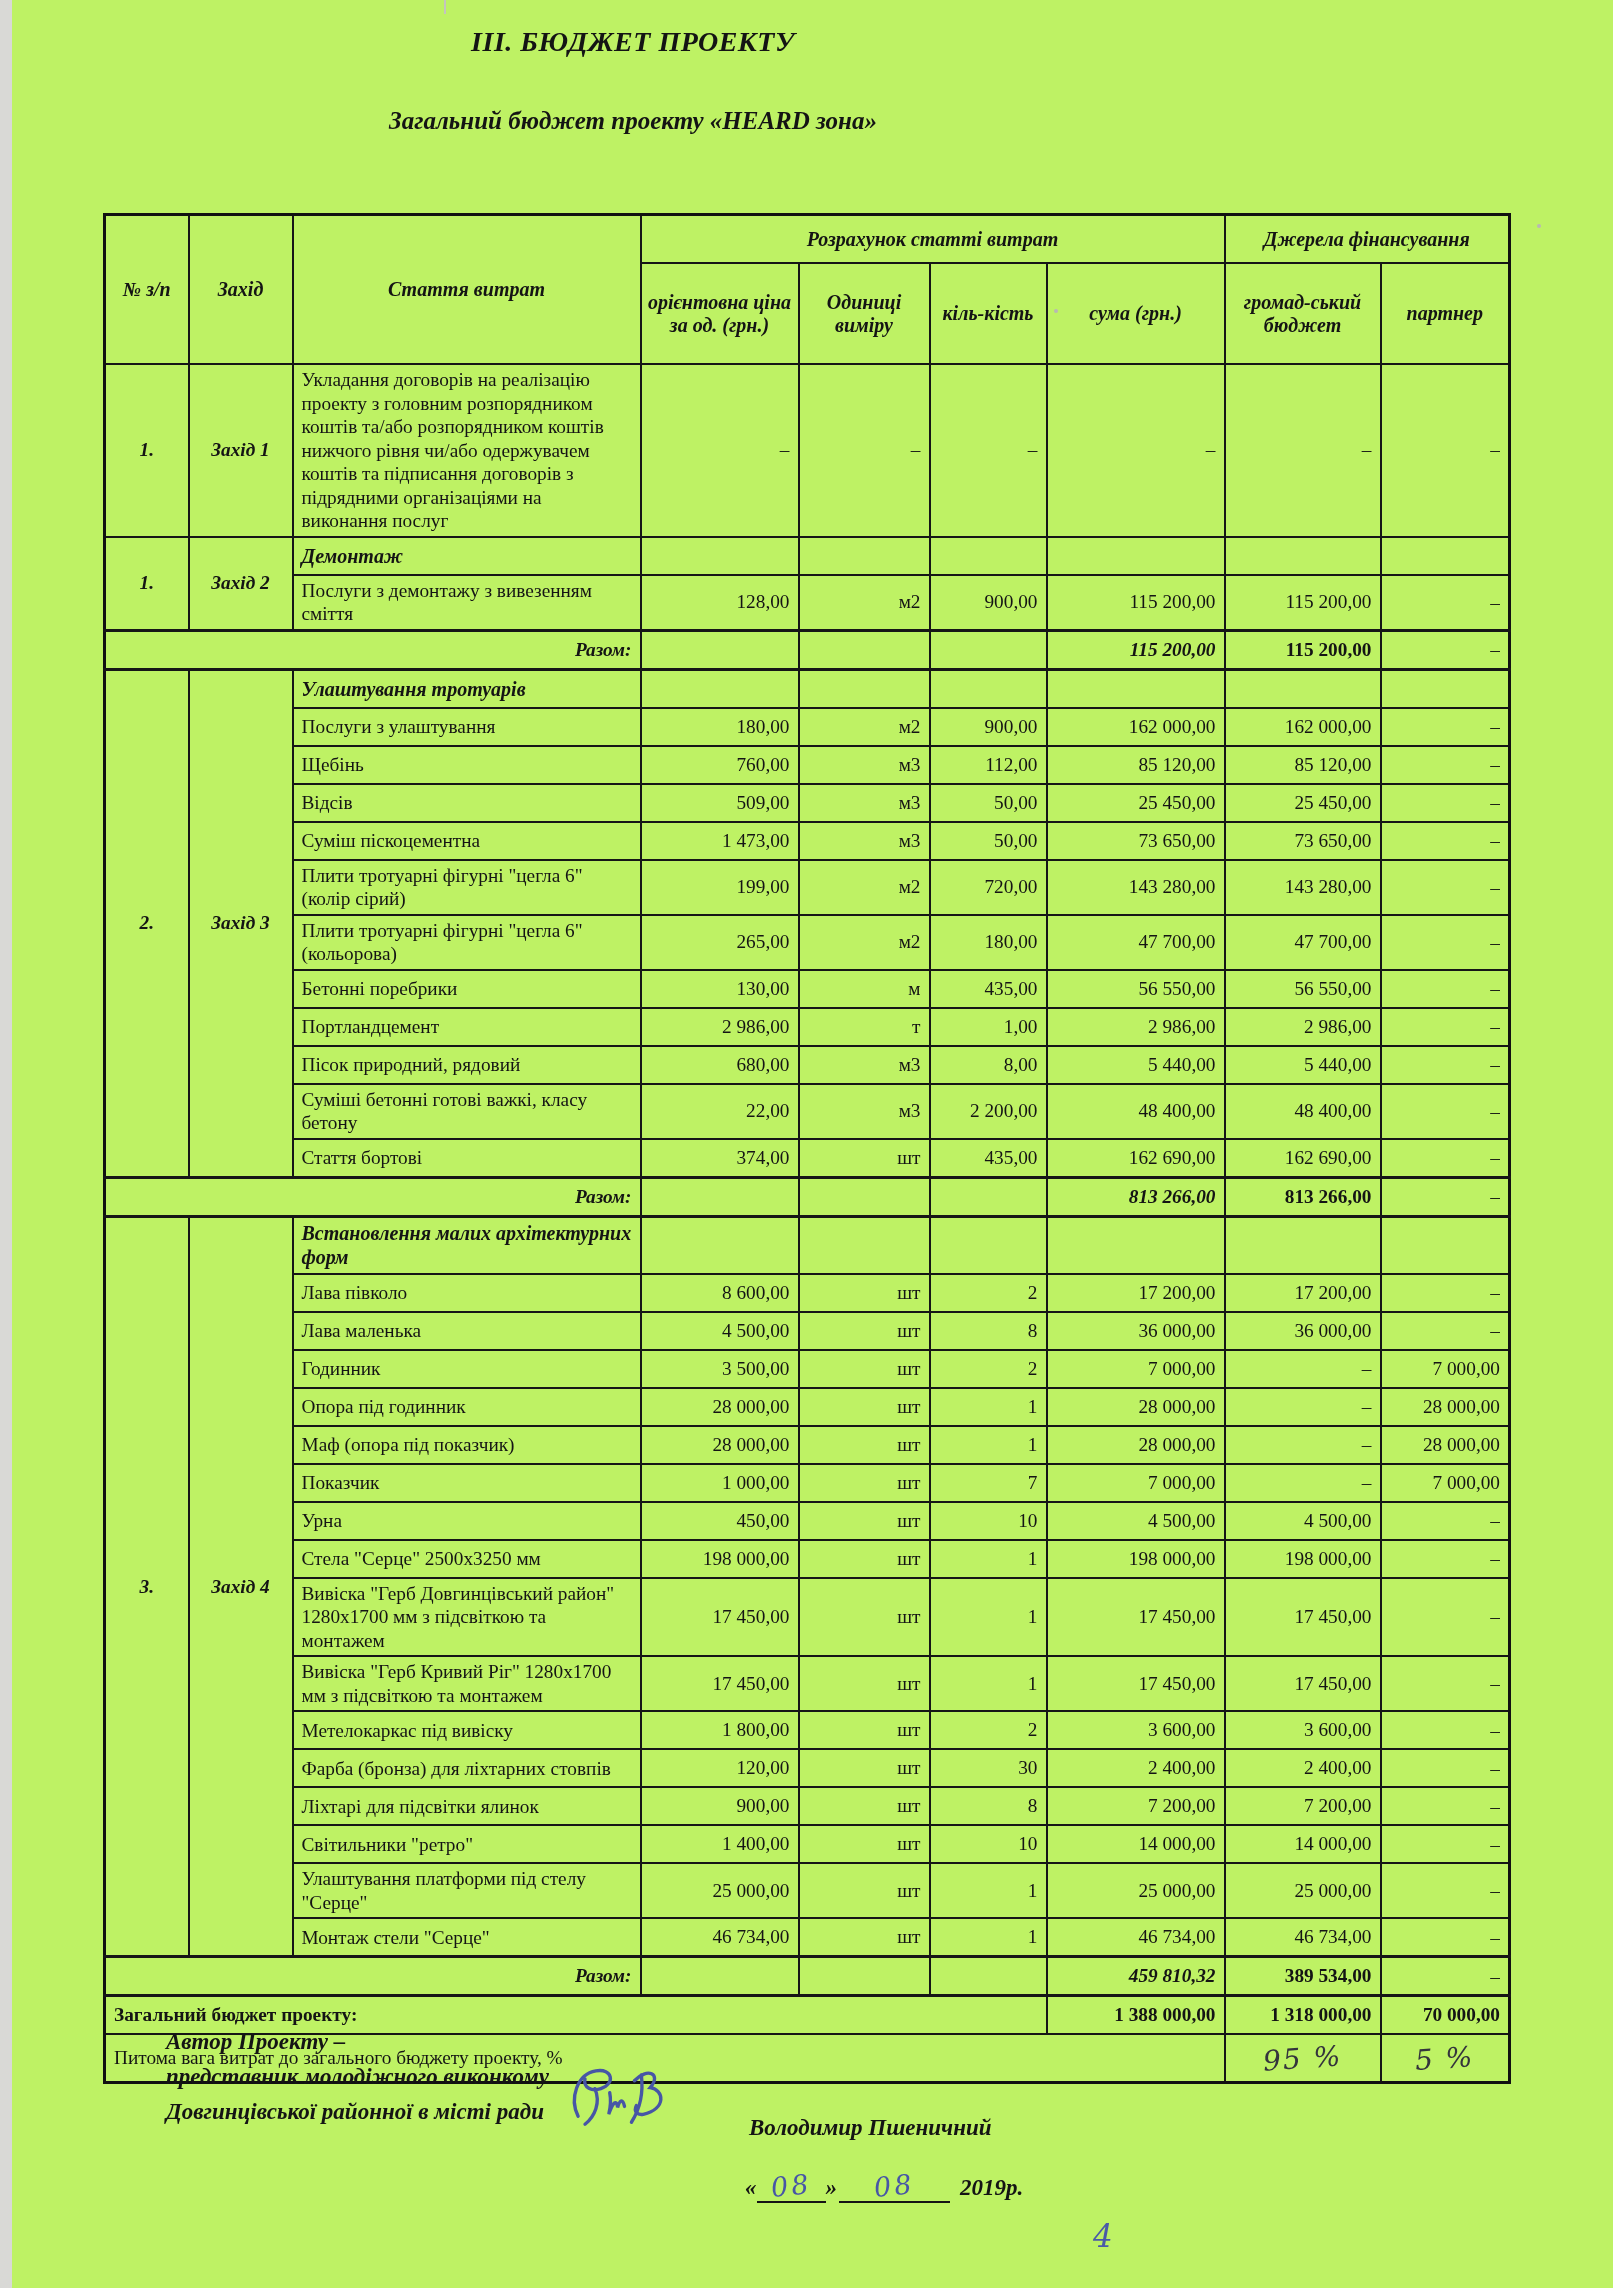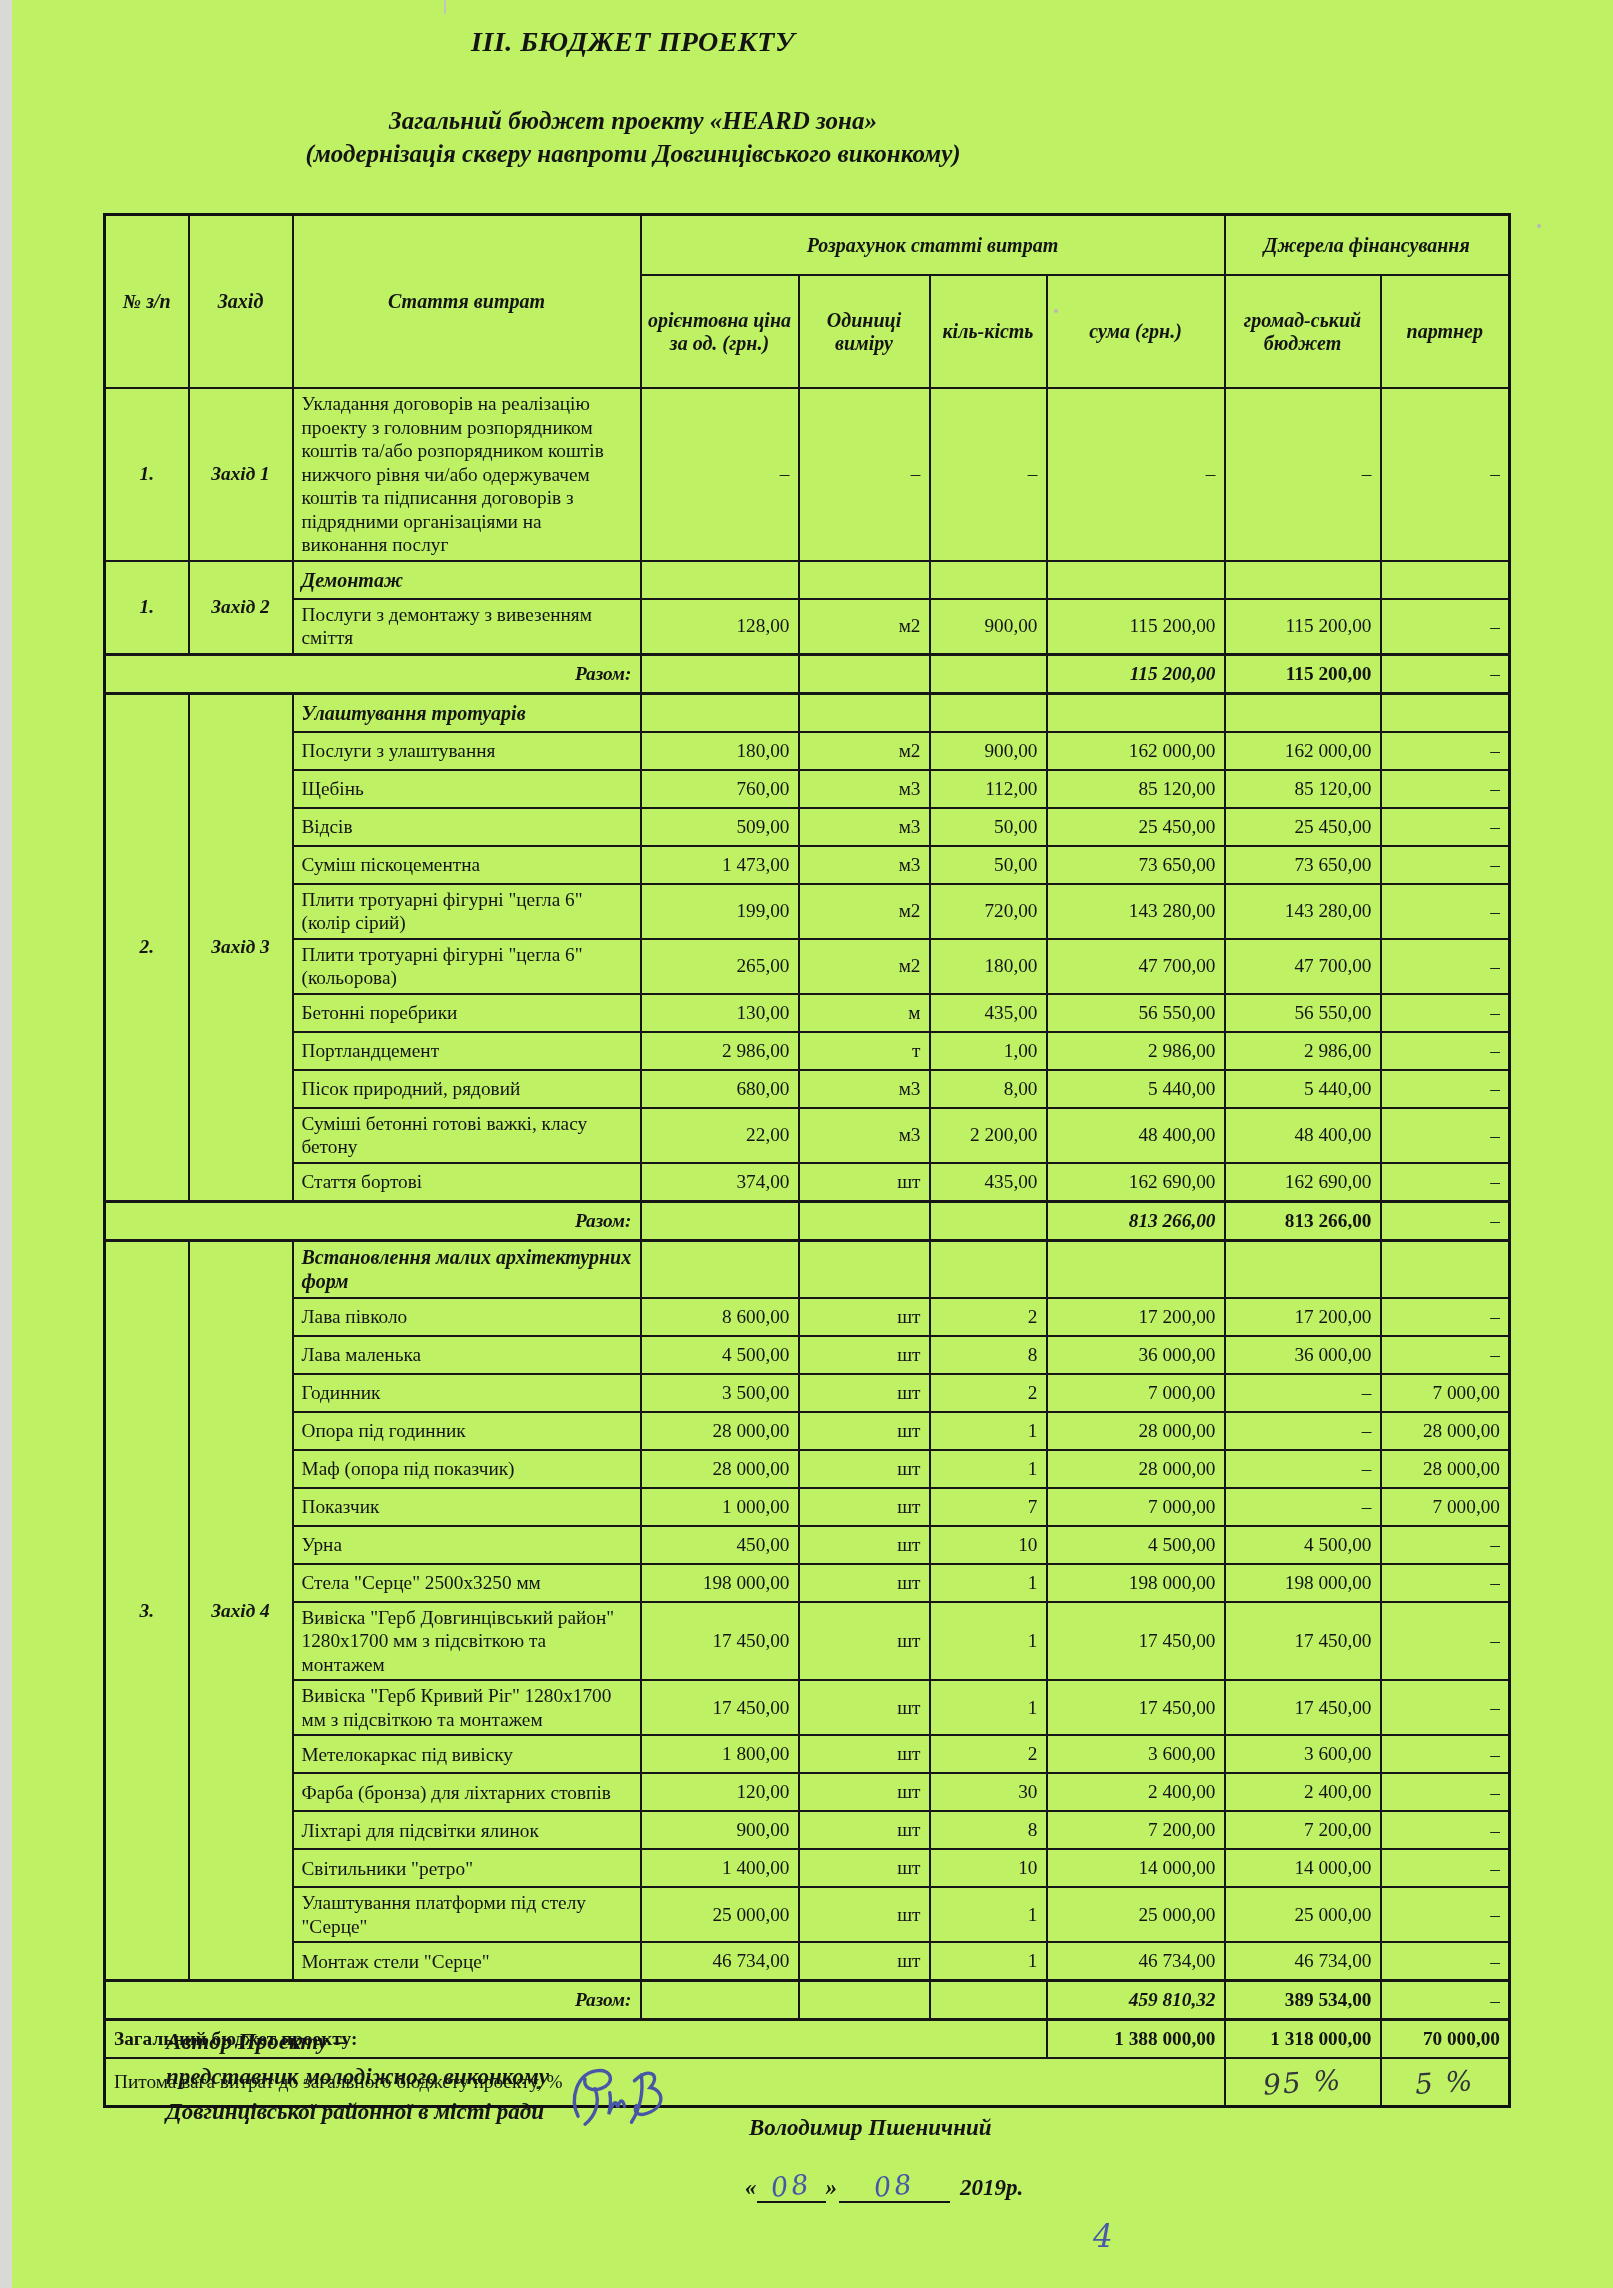--- a/index.html
+++ b/index.html
@@ -12,21 +12,21 @@
   .title-block{position:absolute;left:0;top:26px;width:1242px;text-align:center;}
   .title-block h1{margin:0;font-size:28px;font-weight:bold;font-style:italic;letter-spacing:0.5px;}
   .subtitle{margin:0;font-size:25px;font-weight:bold;font-style:italic;line-height:1.3;}
   .subtitle.first{margin-top:47px;}
 
   table.budget{position:absolute;left:91px;top:213px;width:1406px;border-collapse:collapse;
                table-layout:fixed;}
   .budget th,.budget td{border:2px solid #161616;padding:3px 8px;font-size:19.3px;
                         vertical-align:middle;overflow:hidden;}
   .budget thead th{font-weight:bold;font-style:italic;font-size:20px;text-align:center;
-                   padding:8px 4px;}
+                   padding:2px 4px;}
   tr.group-head-row th{height:42px;}
   tr.sub-head-row th{height:95px;}
   .budget{border:3px solid #111;}
   .no-cell,.zahid-cell{font-weight:bold;font-style:italic;font-size:20px;text-align:center;}
   .item-cell{text-align:left;line-height:1.22;font-size:19px;padding:4px 7px;}
   .item-cell.group{font-weight:bold;font-style:italic;font-size:20px;}
   .num-cell{text-align:right;padding-right:10px;height:30px;}
   .dash-bottom{vertical-align:bottom;line-height:.9;}
   .dash-center{vertical-align:middle;}
   tr.razom-row td{border-top-width:3px;border-bottom-width:3px;}
@@ -61,21 +61,20 @@
 <body>
 
 <div class="page">
   <div class="crease"></div>
   <div class="speck" style="left:1525px;top:224px;"></div>
   <div class="speck" style="left:1042px;top:309px;"></div>
 
   <div class="title-block">
     <h1>ІІІ. БЮДЖЕТ ПРОЕКТУ</h1>
     <p class="subtitle first">Загальний бюджет проекту «HEARD зона»</p>
-    <p class="subtitle">(модернізація скверу навпроти Довгинцівського виконкому)</p>
   </div>
 
   <table class="budget">
     <colgroup>
       <col style="width:84px">
         <col style="width:104px">
         <col style="width:348px">
       <col style="width:158px">
         <col style="width:131px">
         <col style="width:117px">

